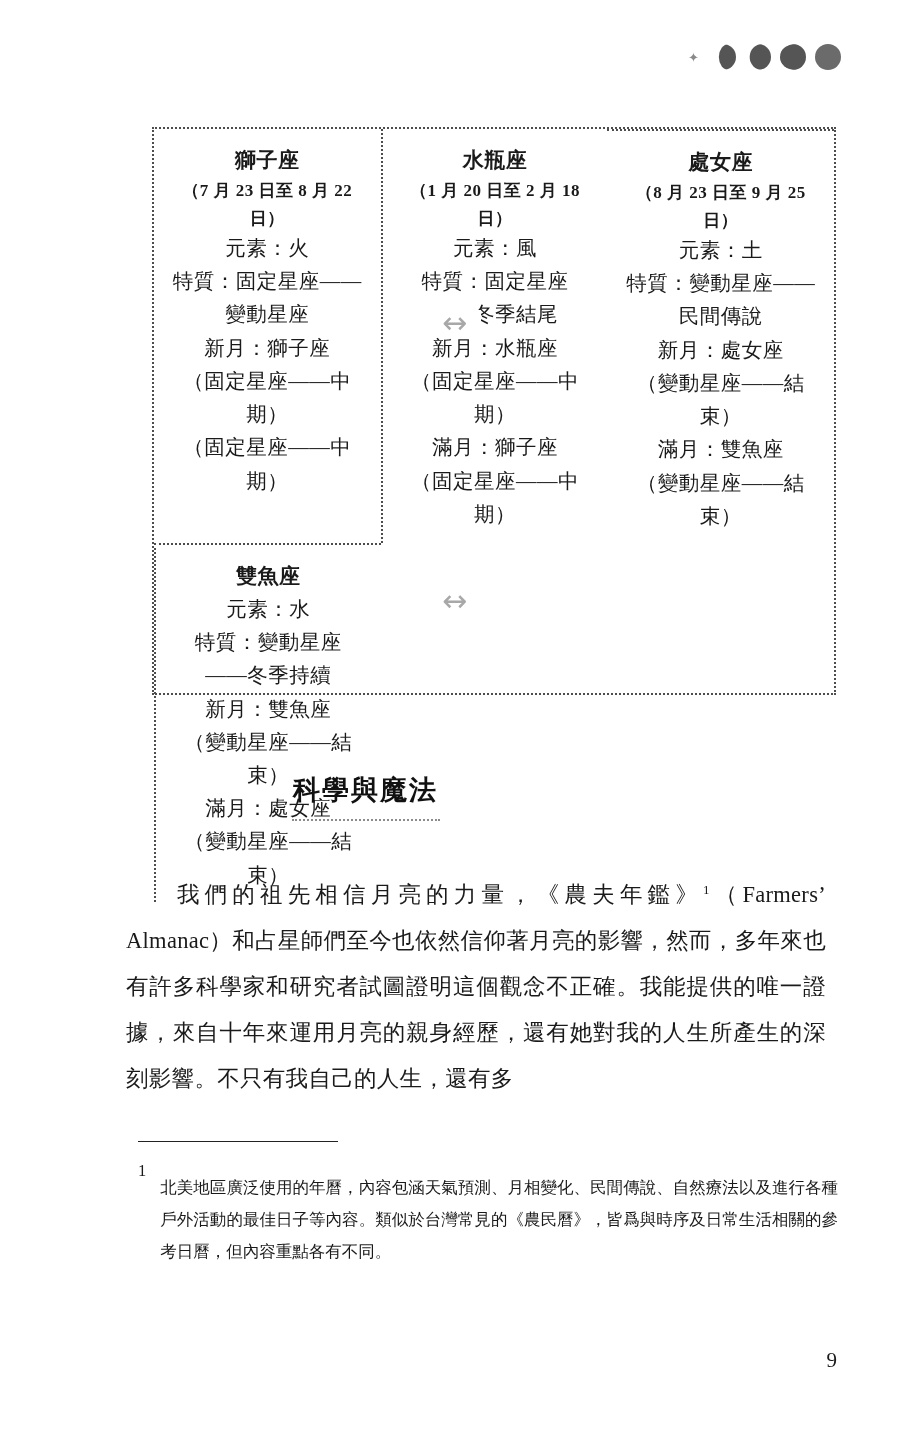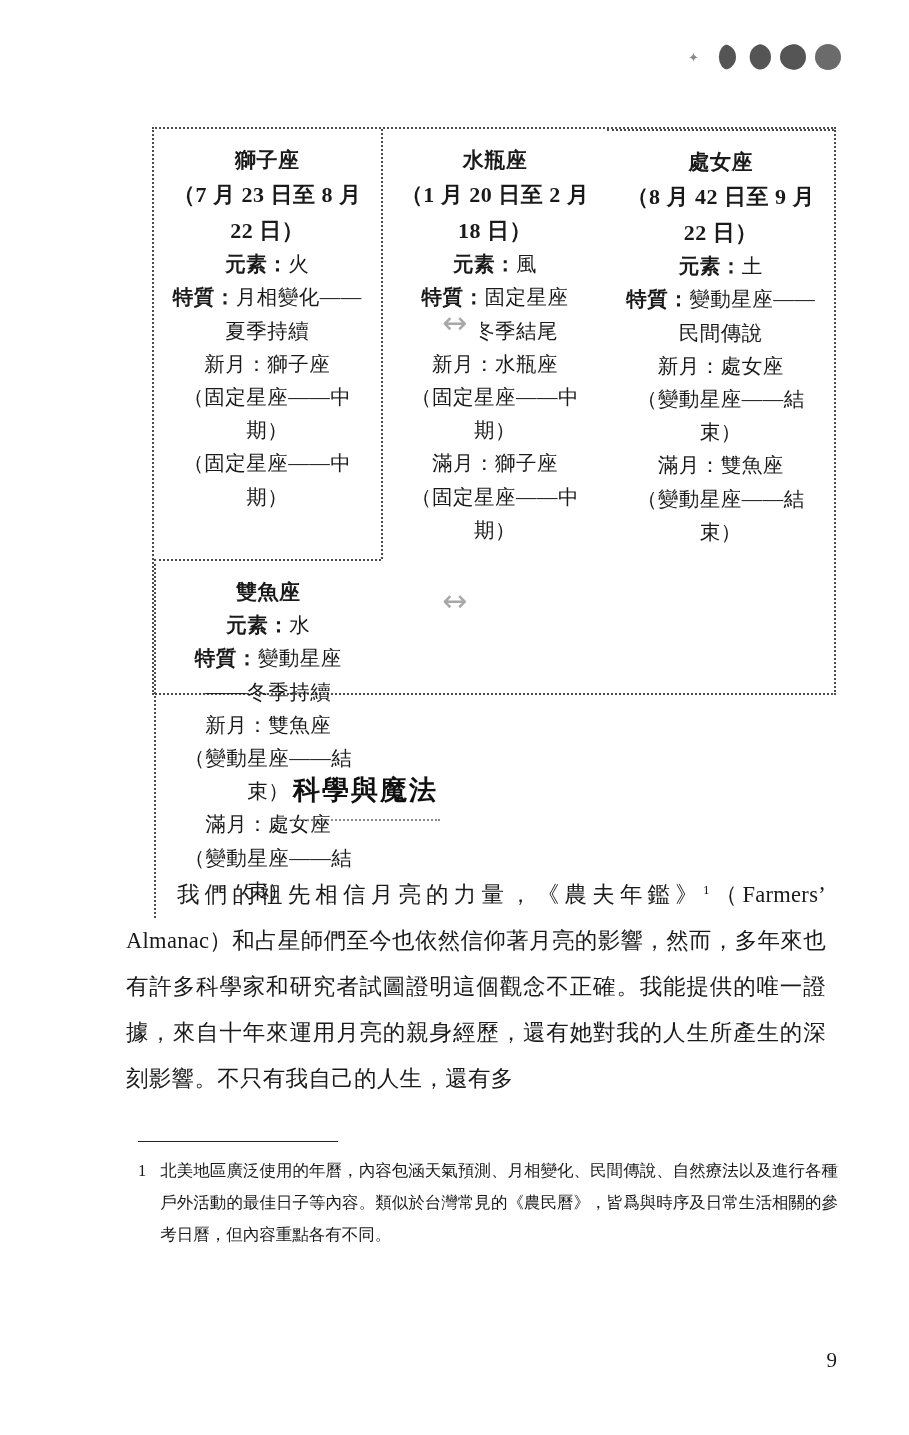--- a/index.html
+++ b/index.html
@@ -83,24 +83,24 @@
   }
   .cell.bottom {
     border-top: 2px dotted #4d4d4d;
   }
   .sign-name {
     font-weight: bold;
     font-size: 21px;
   }
   .sign-dates {
     font-weight: bold;
-    font-size: 22px;
+    font-size: 17px;
   }
   .row-line .lbl {
-    font-weight: bold;
+    font-weight: normal;
   }
   .arrow {
     position: absolute;
     left: 50%;
     transform: translateX(-50%);
     width: 52px;
     height: 26px;
     color: #a8a8a8;
     font-size: 30px;
     line-height: 26px;
@@ -172,20 +172,21 @@
     text-align: justify;
     text-justify: inter-ideograph;
     display: flex;
     gap: 14px;
   }
   .footnote .fn-num {
     flex: 0 0 auto;
   }
   .footnote .fn-body {
     flex: 1 1 auto;
+    margin-top: 17px;
   }
 
   
   .page-number {
     position: absolute;
     right: 72px;
     top: 1348px;
     font-size: 21px;
     color: #1a1a1a;
   }
@@ -203,21 +204,21 @@
 
 <div class="zodiac-table">
 
   <div class="cell">
     <div class="sign-name">獅子座</div>
     <div class="sign-dates">（7 月 23 日至 8 月 22 日）</div>
     <div class="row-line">
       <span class="lbl">元素：</span><span>火</span>
     </div>
     <div class="row-line">
-      <span class="lbl">特質：</span><span>月相變化——夏季持續</span>
+      <span class="lbl">特質：</span><span>固定星座——變動星座</span>
     </div>
     <div class="row-line">
       <span>新月：</span><span>獅子座</span>
     </div>
     <div class="row-line">（固定星座——中期）</div>
     <div class="row-line">（固定星座——中期）</div>
   </div>
 
   <div class="cell right">
     <div class="sign-name">水瓶座</div>
@@ -233,21 +234,21 @@
     </div>
     <div class="row-line">（固定星座——中期）</div>
     <div class="row-line">
       <span>滿月：</span><span>獅子座</span>
     </div>
     <div class="row-line">（固定星座——中期）</div>
   </div>
 
   <div class="cell bottom">
     <div class="sign-name">處女座</div>
-    <div class="sign-dates">（8 月 42 日至 9 月 22 日）</div>
+    <div class="sign-dates">（8 月 23 日至 9 月 25 日）</div>
     <div class="row-line">
       <span class="lbl">元素：</span><span>土</span>
     </div>
     <div class="row-line">
       <span class="lbl">特質：</span><span>變動星座——民間傳說</span>
     </div>
     <div class="row-line">
       <span>新月：</span><span>處女座</span>
     </div>
     <div class="row-line">（變動星座——結束）</div>

